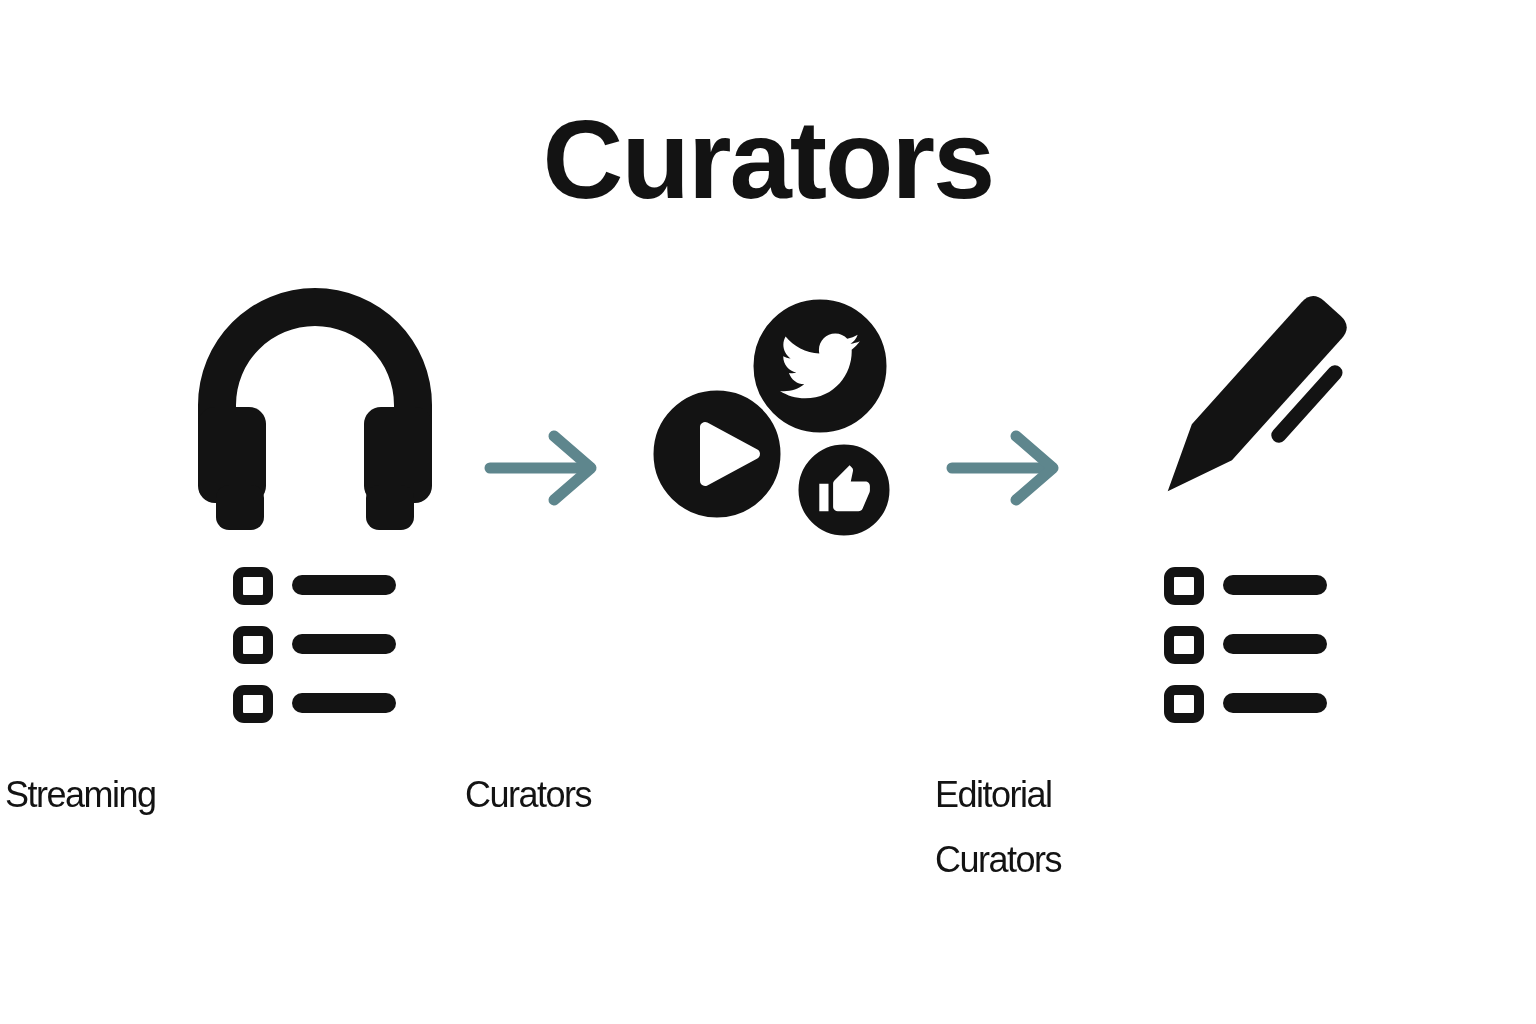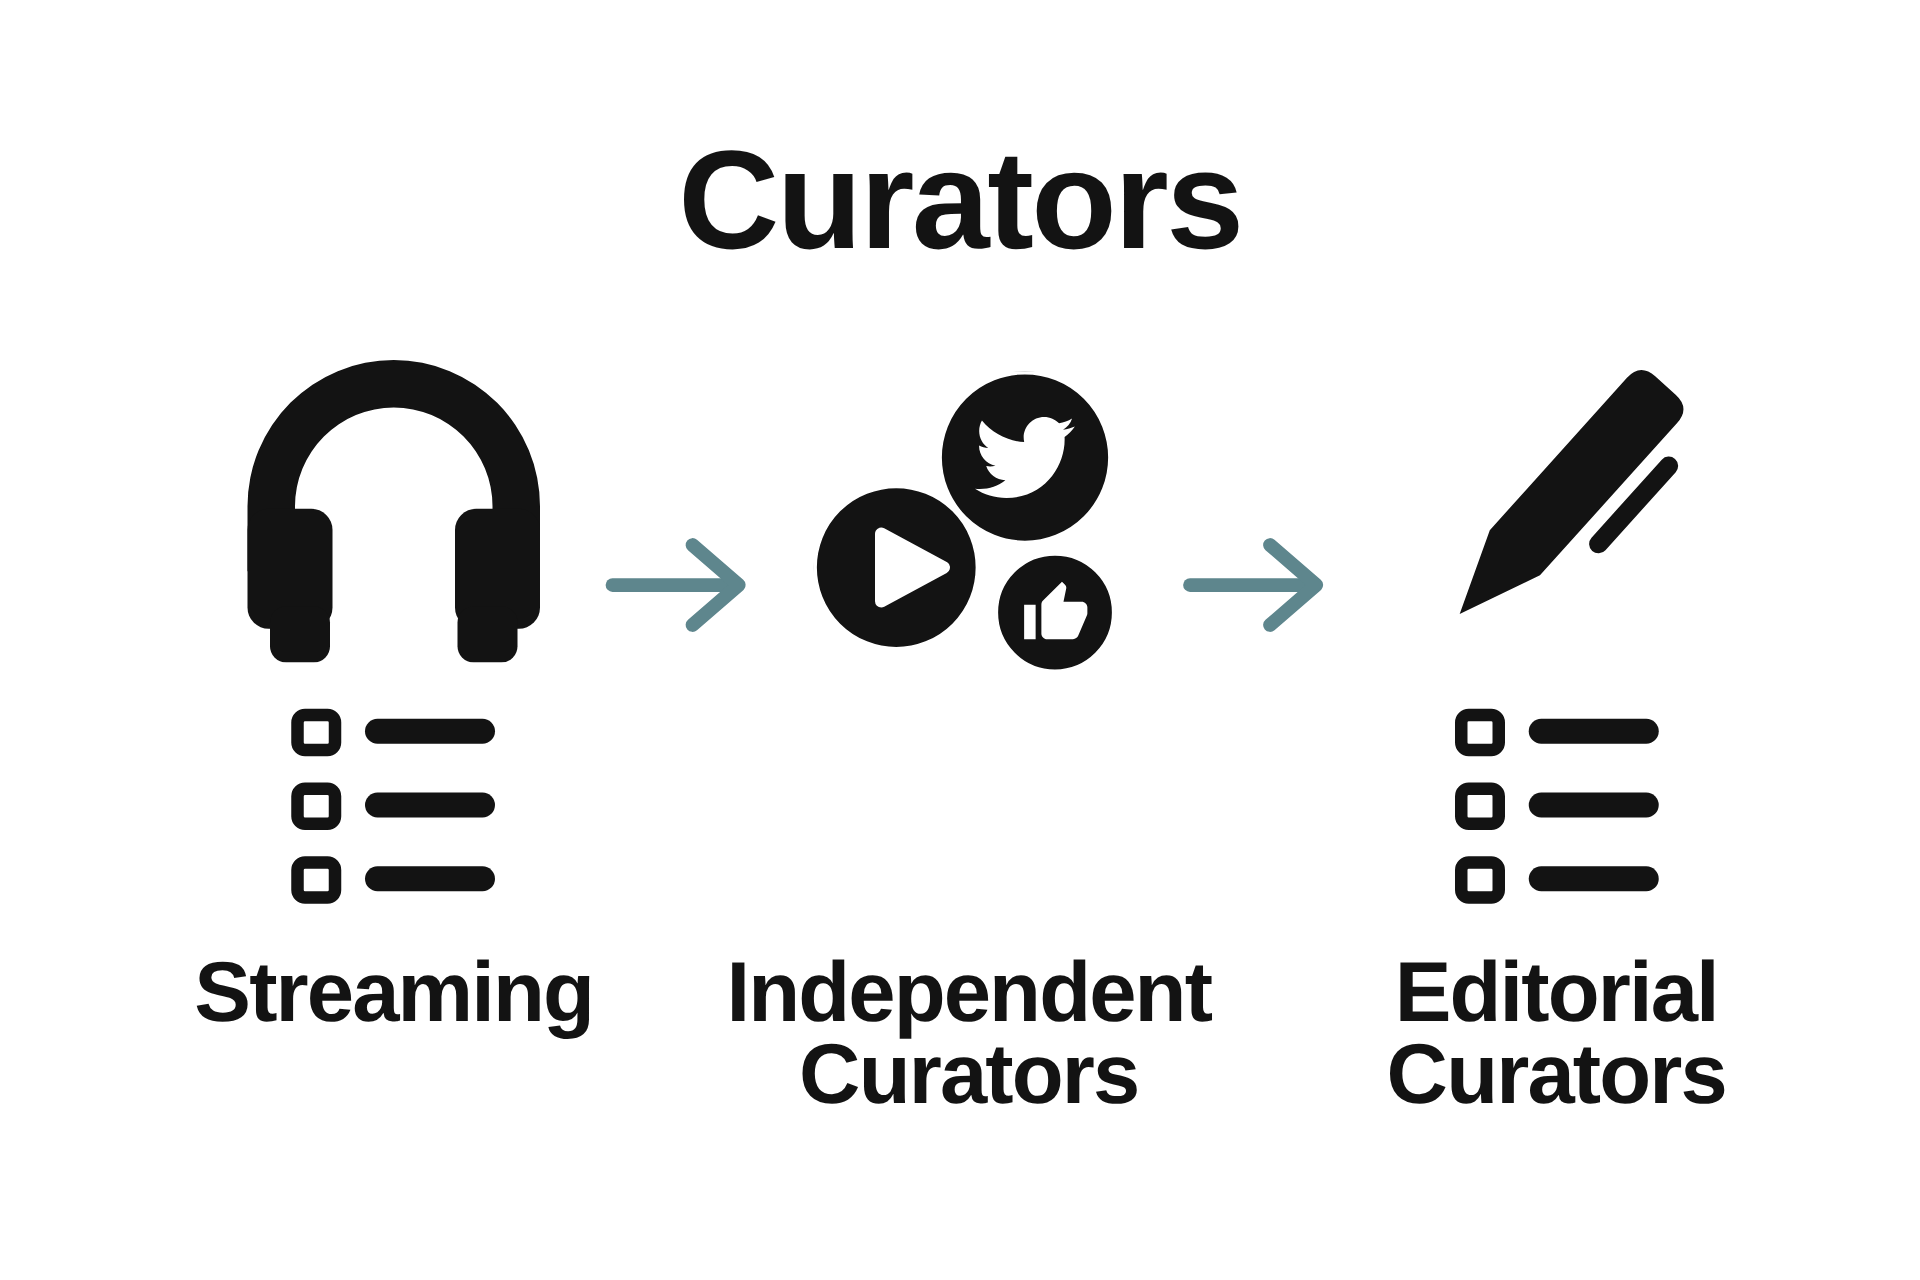--- a/index.html
+++ b/index.html
@@ -28,23 +28,22 @@
     line-height: 1;
     color: #131313;
   }
   .icon-slot { position: absolute; }
   .icon-slot svg { display: block; }
   .ink { color: #131313; }
   .label {
     position: absolute;
     top: 762px;
     width: 620px;
-    text-align: center;
-    font-size: 68px;
-    font-weight: 700;
+    font-size: 36px;
+    font-weight: 400;
     letter-spacing: -1.5px;
     line-height: 65px;
     color: #131313;
   }
   .label div { white-space: nowrap; }
   .label-left   { left: 5px; }
   .label-middle { left: 465px; }
   .label-right  { left: 935px; }
   .arrow { position: absolute; color: #5e868d; }
 </style>
@@ -144,21 +143,20 @@
       <line x1="7" y1="40" x2="104" y2="40" stroke="currentColor" stroke-width="11" stroke-linecap="round"></line>
       <path d="M 71,8 L 108,40 L 71,72" fill="none" stroke="currentColor" stroke-width="11" stroke-linecap="round" stroke-linejoin="round"></path>
     </svg>
   </div>
 
   <div class="label label-left">
     <div>Streaming</div>
   </div>
 
   <div class="label label-middle">
-    <div>Independent</div>
     <div>Curators</div>
   </div>
 
   <div class="label label-right">
     <div>Editorial</div>
     <div>Curators</div>
   </div>
 
 </div>
 

